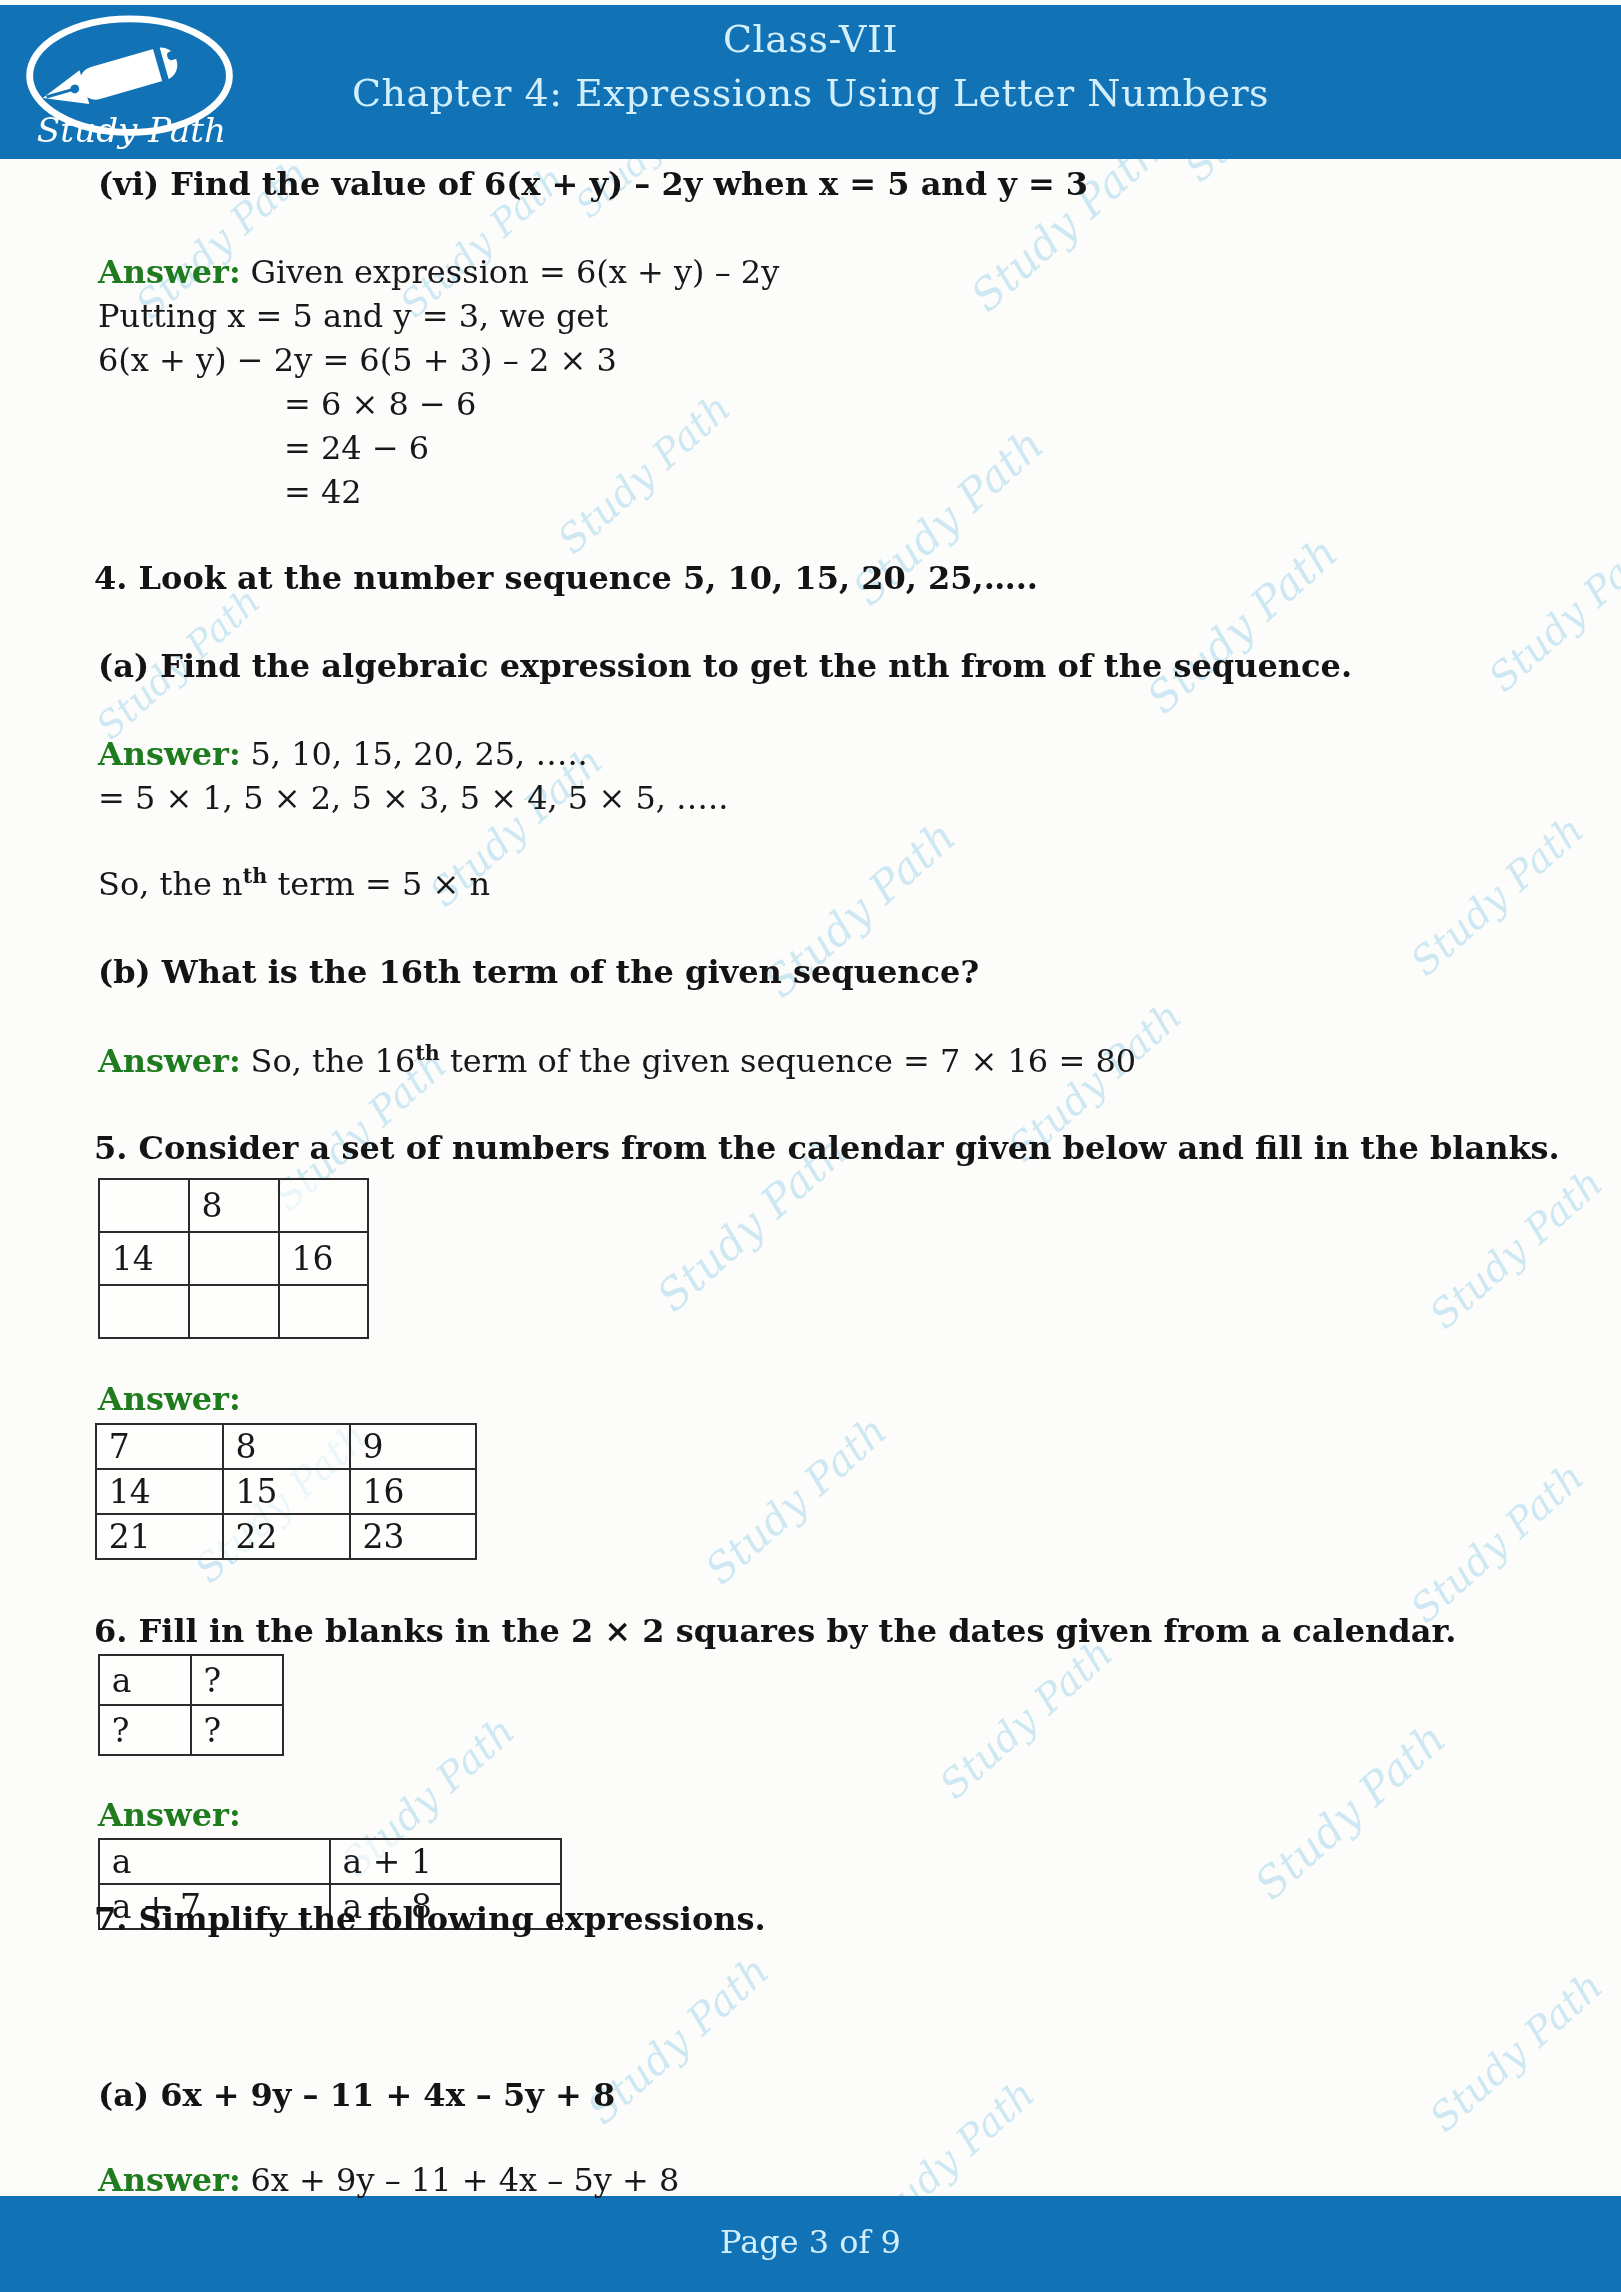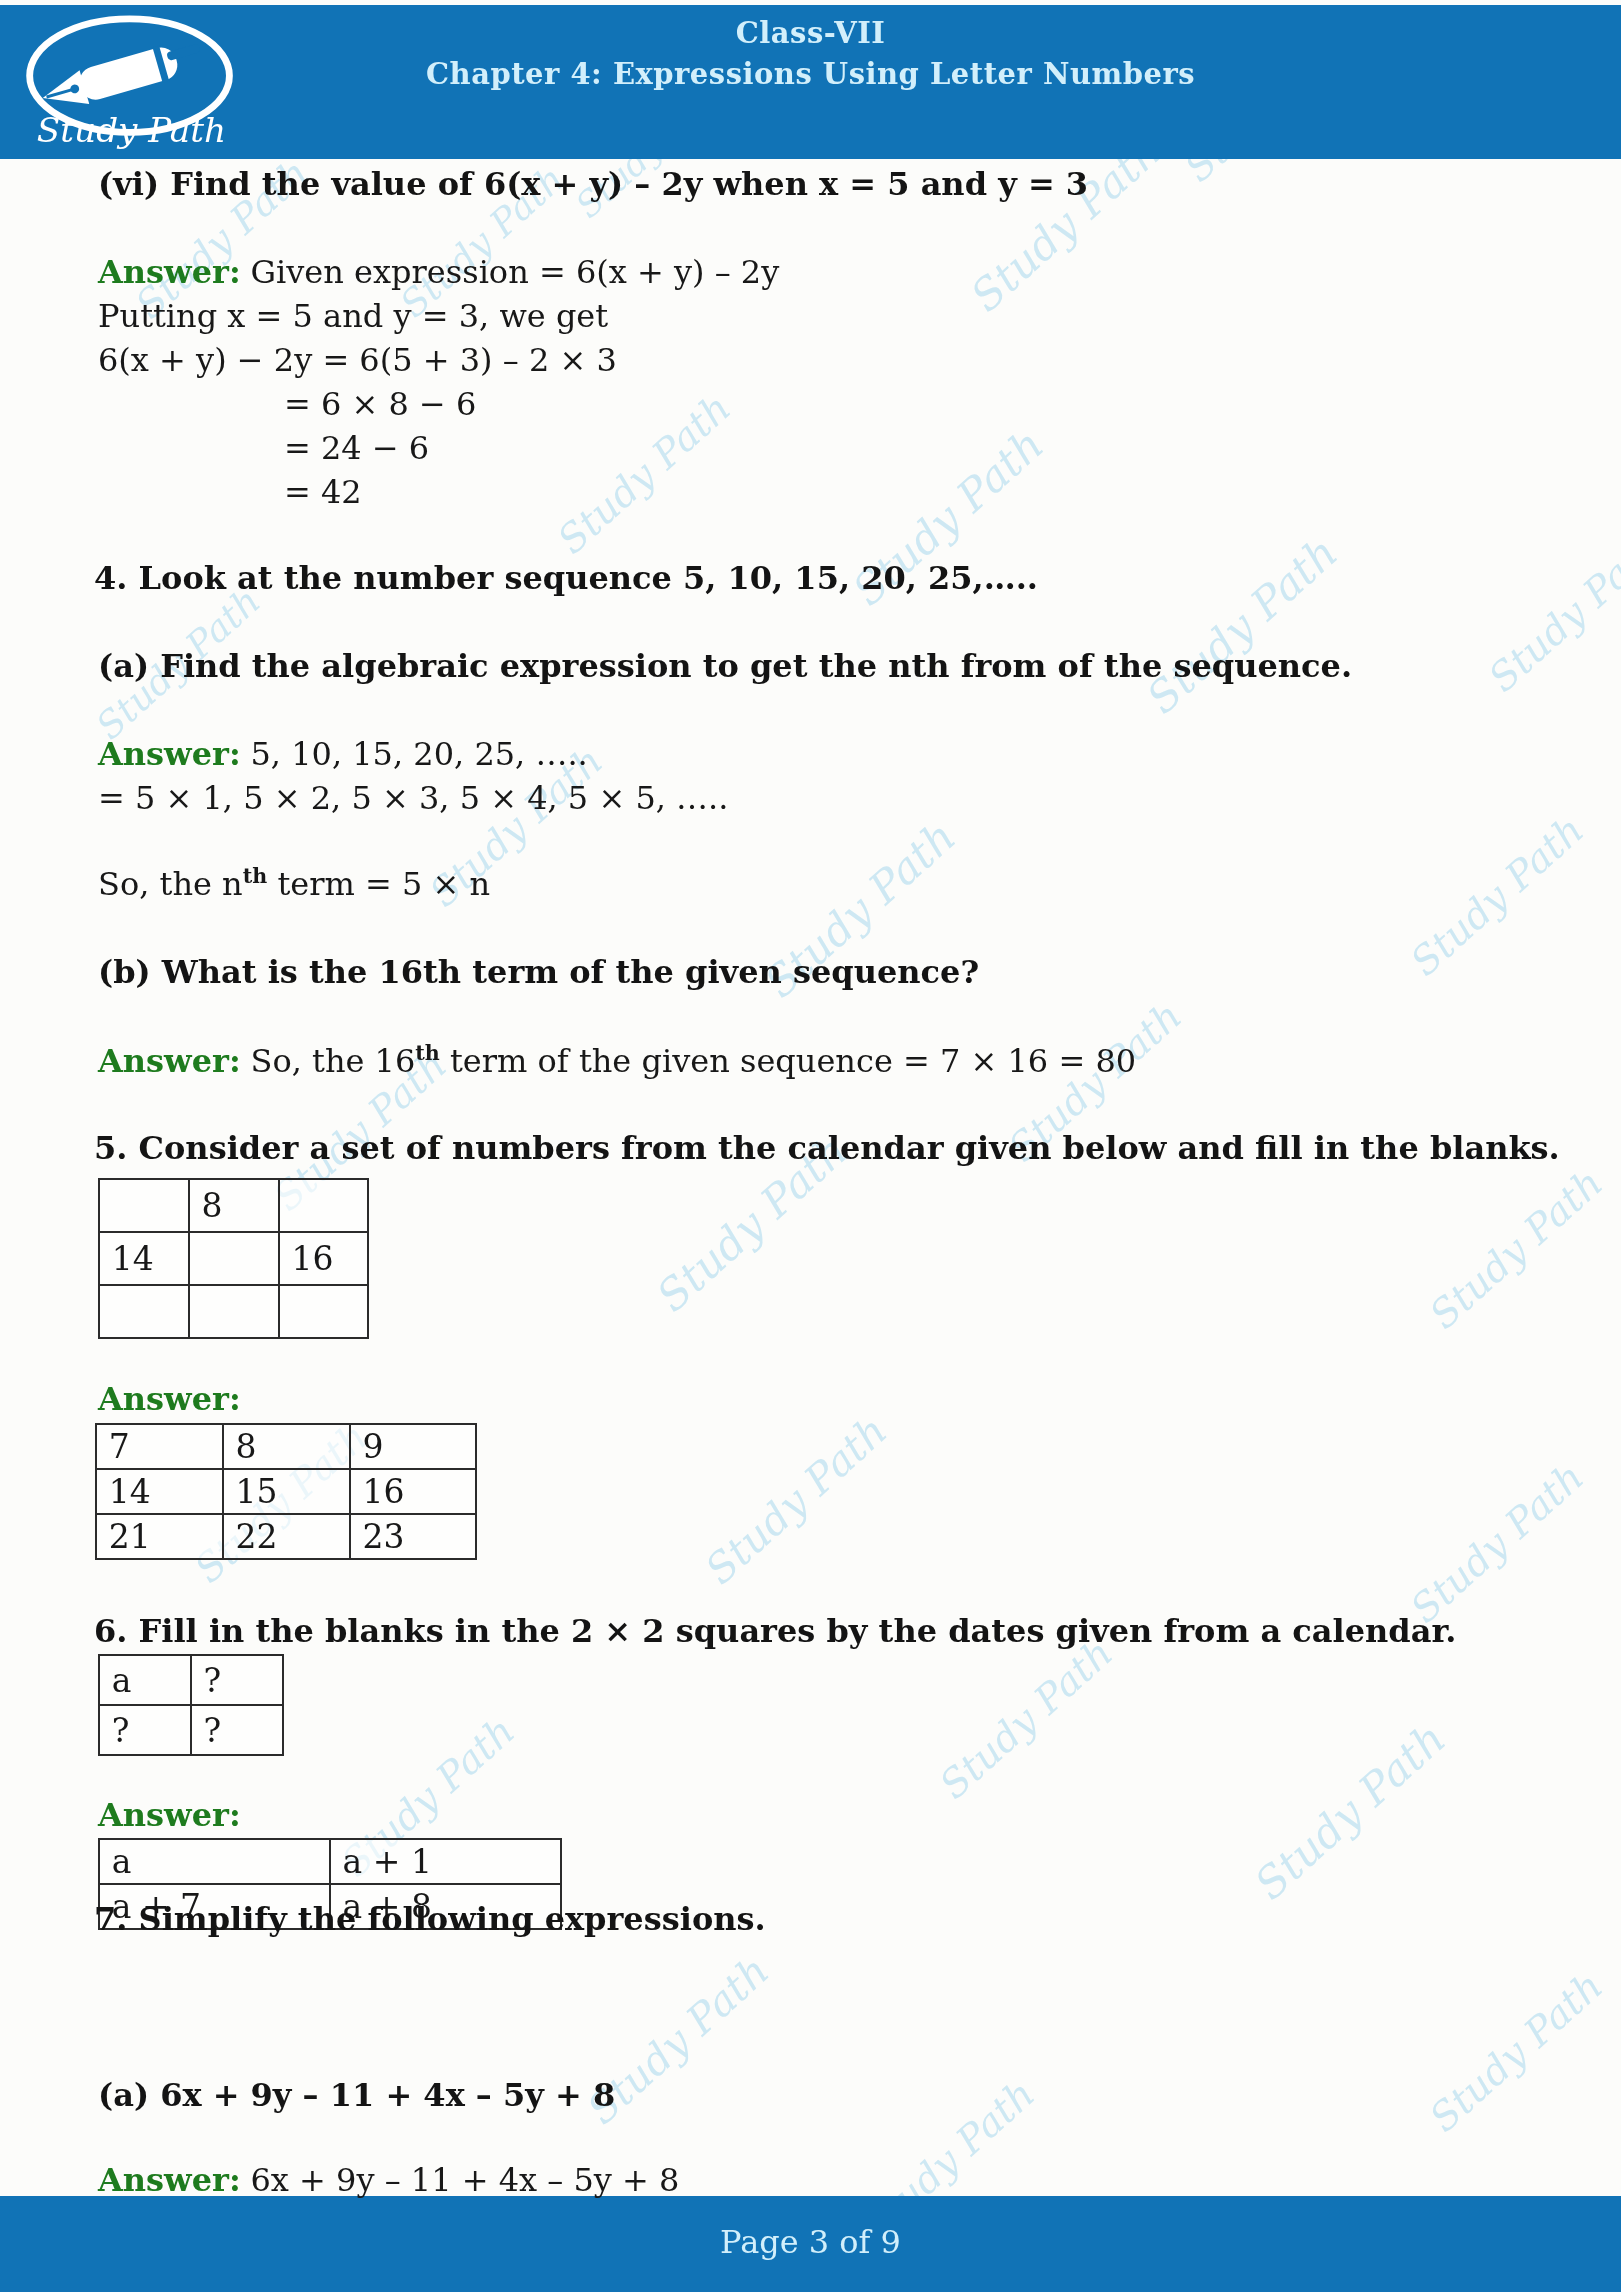--- a/index.html
+++ b/index.html
@@ -14,21 +14,21 @@
   
   .header{
     position:absolute;left:0;top:4.9px;width:1621px;height:154px;
     background:var(--blue,#1173b6);
   }
   .logo{position:absolute;left:13.7px;top:3.9px;width:235px;height:147px;}
   .titles{
     position:absolute;left:167px;right:167px;top:7.8px;
     text-align:center;color:var(--title,#d2effb);
   }
-  .title-line{font-size:29px;line-height:1.42;font-weight:700;letter-spacing:0.5px;}
+  .title-line{font-size:38px;line-height:1.42;font-weight:400;letter-spacing:0.5px;}
   
   .line{position:absolute;font-size:32px;white-space:nowrap;line-height:1.2;text-align:right;}
   .q{font-weight:bold;color:#141414;}
   .green{color:var(--green,#1e7b1e);font-weight:bold;margin-right:9.8px;}
   sup{font-size:20.6px;font-weight:bold;}
   
   table.grid{position:absolute;border-collapse:collapse;font-size:33px;}
   table.grid td{
     border:2.9px solid #2b2b2b;
     padding:0 0 0 11.8px;

